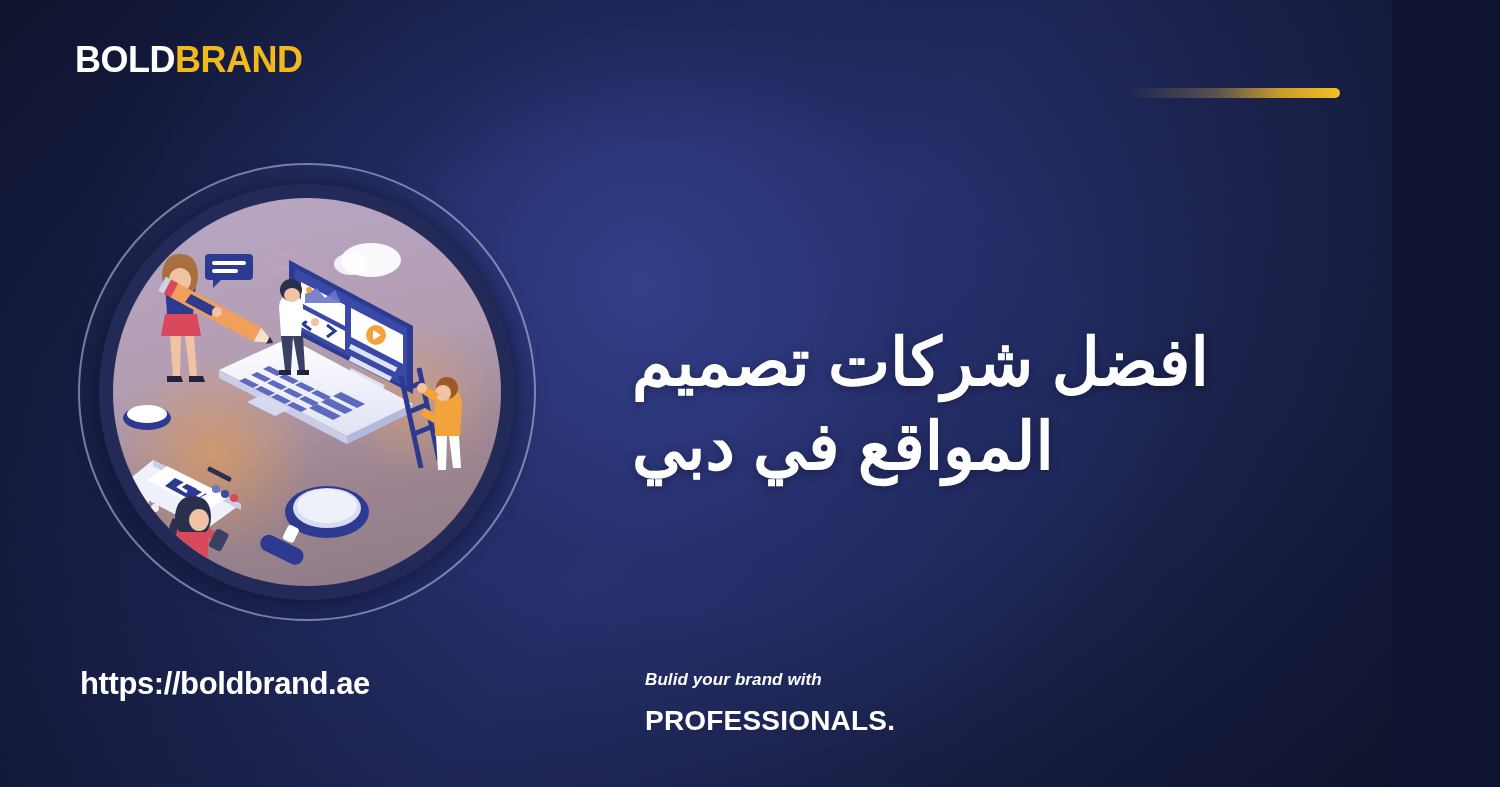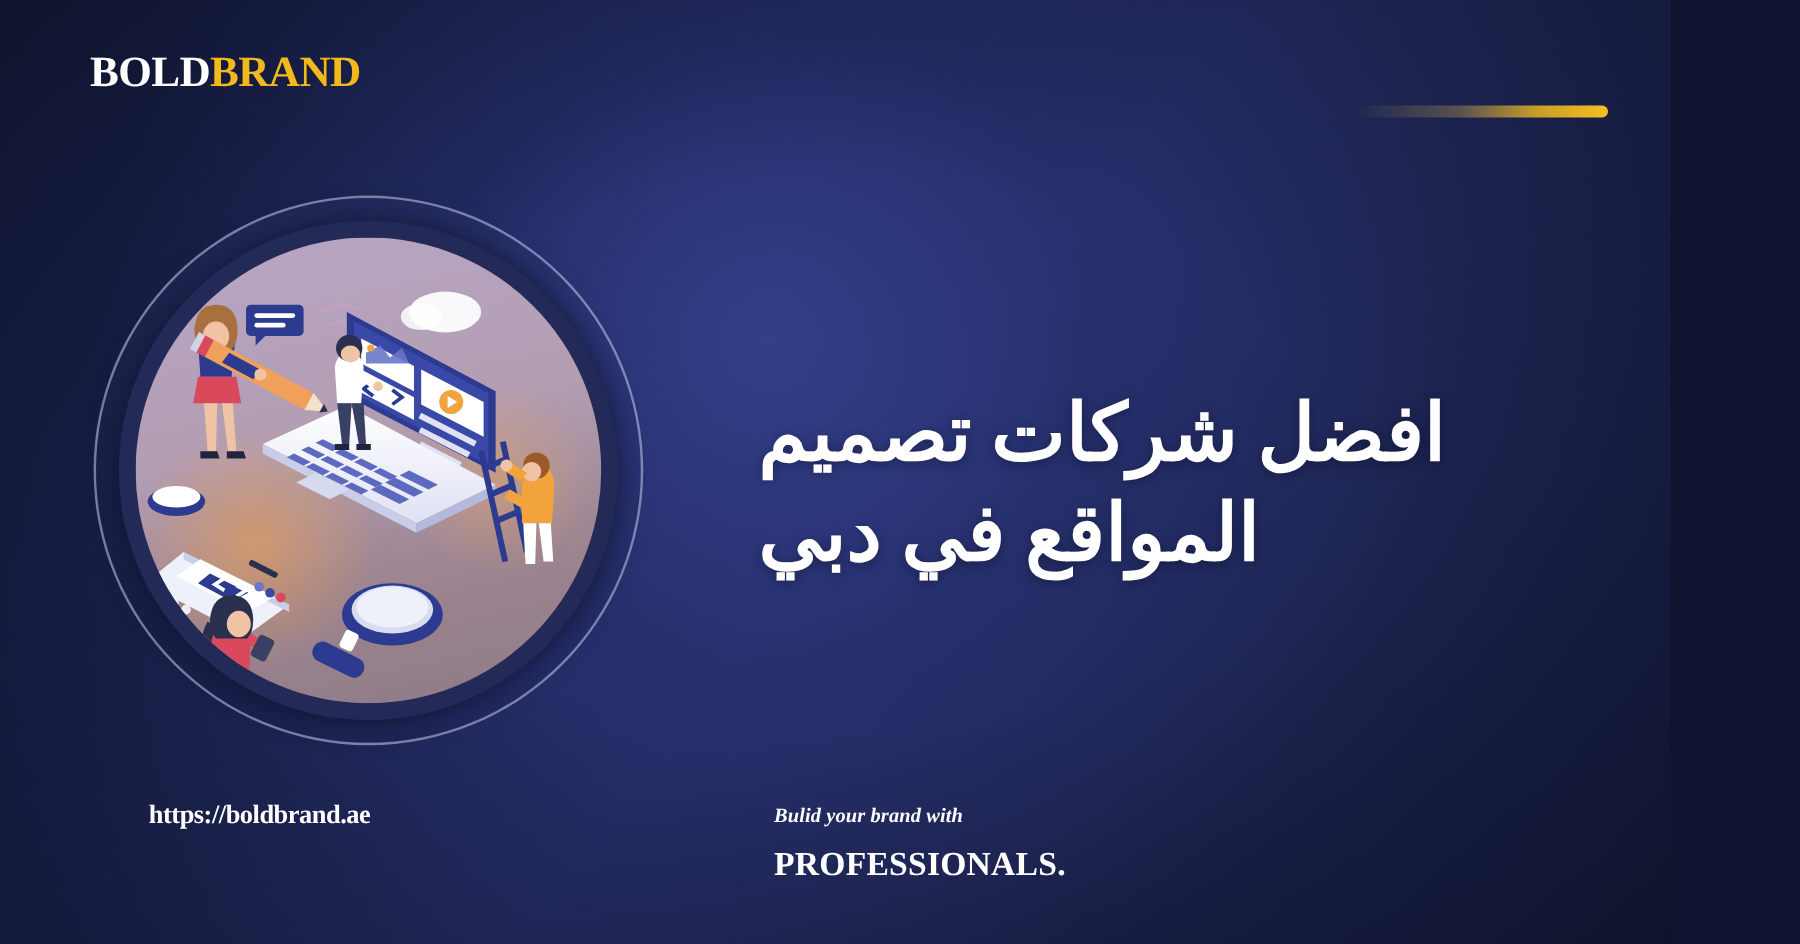--- a/index.html
+++ b/index.html
@@ -10,21 +10,20 @@
   }
 
   #banner{
     position:relative;
     width:1392px;
     height:787px;
     overflow:hidden;
     background:
       radial-gradient(circle at 46% 36%, rgba(52,64,140,0.95) 0%, rgba(40,50,114,0.55) 30%, rgba(24,31,74,0.0) 62%),
       linear-gradient(128deg, #141a3a 0%, #1b2350 26%, #262f69 52%, #1d2552 74%, #141a3a 100%);
-    font-family: Liberation Serif, serif;
   }
   
   #banner::after{
     content:"";
     position:absolute; inset:0;
     background:radial-gradient(ellipse at 50% 48%, rgba(0,0,0,0) 40%, rgba(8,11,28,0.45) 100%);
     pointer-events:none;
   }
 
   
@@ -83,22 +82,22 @@
     font-weight:700;
     line-height:1.28;
     letter-spacing:0px;
     z-index:6;
     text-shadow:0 2px 10px rgba(6,9,26,0.35);
   }
 
   
   .url{
     position:absolute; left:80px; top:666px;
-    color:#ffffff; font-size:22px; font-weight:700;
-    letter-spacing:-0.4px; white-space:nowrap; z-index:6;margin-left:44px;
+    color:#ffffff; font-size:31px; font-weight:700;
+    letter-spacing:-0.4px; white-space:nowrap; z-index:6;
   }
   .tagline{
     position:absolute; left:645px; top:670px; z-index:6;
   }
   .tagline .small{
     display:block; color:#ffffff; font-size:17px;
     font-style:italic; font-weight:700; letter-spacing:0.1px;
     line-height:1.15; margin-bottom:16px;
   }
   .tagline .big{

